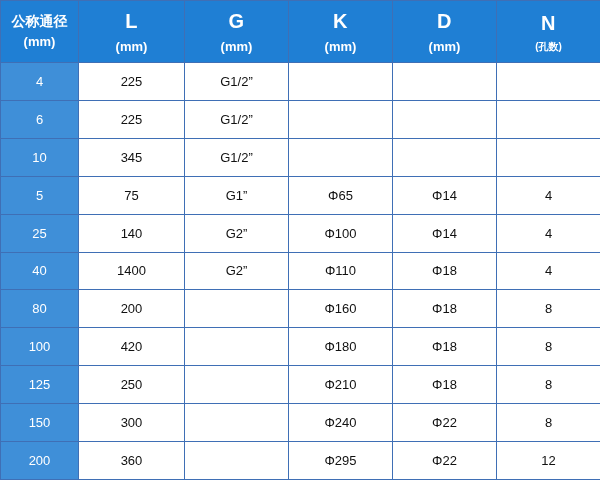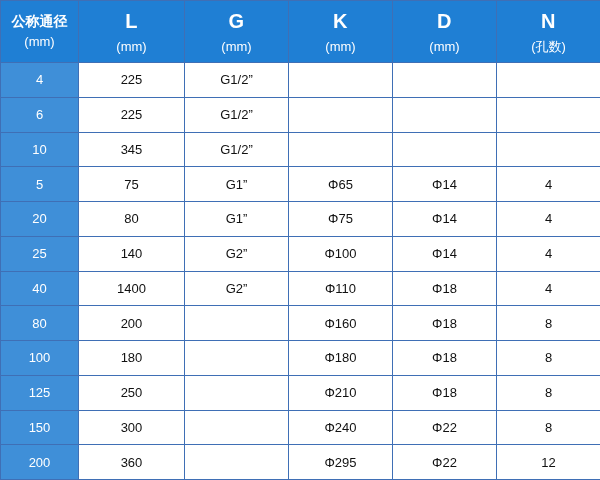--- a/index.html
+++ b/index.html
@@ -43,33 +43,33 @@
     line-height: 1.35;
   }
   th.head-cell .main {
     display: block;
     font-size: 20px;
     letter-spacing: 0.5px;
   }
   th.head-cell .unit {
     display: block;
     font-size: 13px;
-    font-weight: normal;
+    font-weight: bold;
     margin-top: 3px;
   }
   th.head-cell.first .main {
     font-size: 14px;
     letter-spacing: 0px;
   }
   th.head-cell.first .unit {
     font-size: 13px;
     margin-top: 2px;
   }
   th.head-cell.n-col .unit {
-    font-size: 13px;
+    font-size: 10px;
   }
 
   
   tbody tr { height: 29px; }
   td.dn-cell {
     background: #3f8fd8;
     color: #ffffff;
     font-size: 13px;
     font-weight: normal;
   }
@@ -146,28 +146,20 @@
     </tr>
     <tr>
       <td class="dn-cell">5</td>
       <td class="val-cell">75</td>
       <td class="val-cell">G1”</td>
       <td class="val-cell">Φ65</td>
       <td class="val-cell">Φ14</td>
       <td class="val-cell">4</td>
     </tr>
     <tr>
-      <td class="dn-cell">20</td>
-      <td class="val-cell">80</td>
-      <td class="val-cell">G1”</td>
-      <td class="val-cell">Φ75</td>
-      <td class="val-cell">Φ14</td>
-      <td class="val-cell">4</td>
-    </tr>
-    <tr>
       <td class="dn-cell">25</td>
       <td class="val-cell">140</td>
       <td class="val-cell">G2”</td>
       <td class="val-cell">Φ100</td>
       <td class="val-cell">Φ14</td>
       <td class="val-cell">4</td>
     </tr>
     <tr>
       <td class="dn-cell">40</td>
       <td class="val-cell">1400</td>
@@ -179,21 +171,21 @@
     <tr>
       <td class="dn-cell">80</td>
       <td class="val-cell">200</td>
       <td class="val-cell"></td>
       <td class="val-cell">Φ160</td>
       <td class="val-cell">Φ18</td>
       <td class="val-cell">8</td>
     </tr>
     <tr>
       <td class="dn-cell">100</td>
-      <td class="val-cell">180</td>
+      <td class="val-cell">420</td>
       <td class="val-cell"></td>
       <td class="val-cell">Φ180</td>
       <td class="val-cell">Φ18</td>
       <td class="val-cell">8</td>
     </tr>
     <tr>
       <td class="dn-cell">125</td>
       <td class="val-cell">250</td>
       <td class="val-cell"></td>
       <td class="val-cell">Φ210</td>

